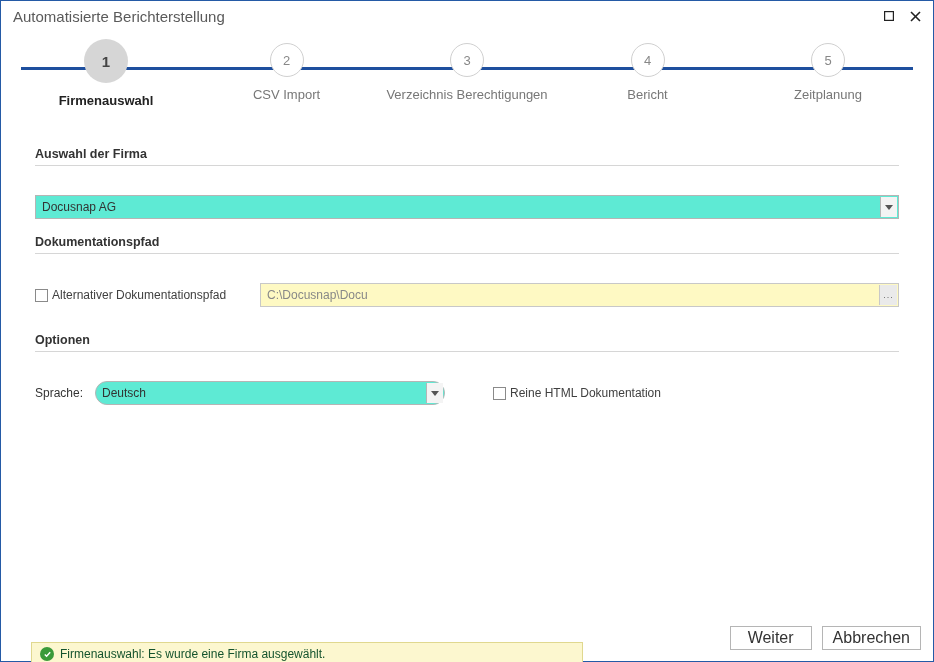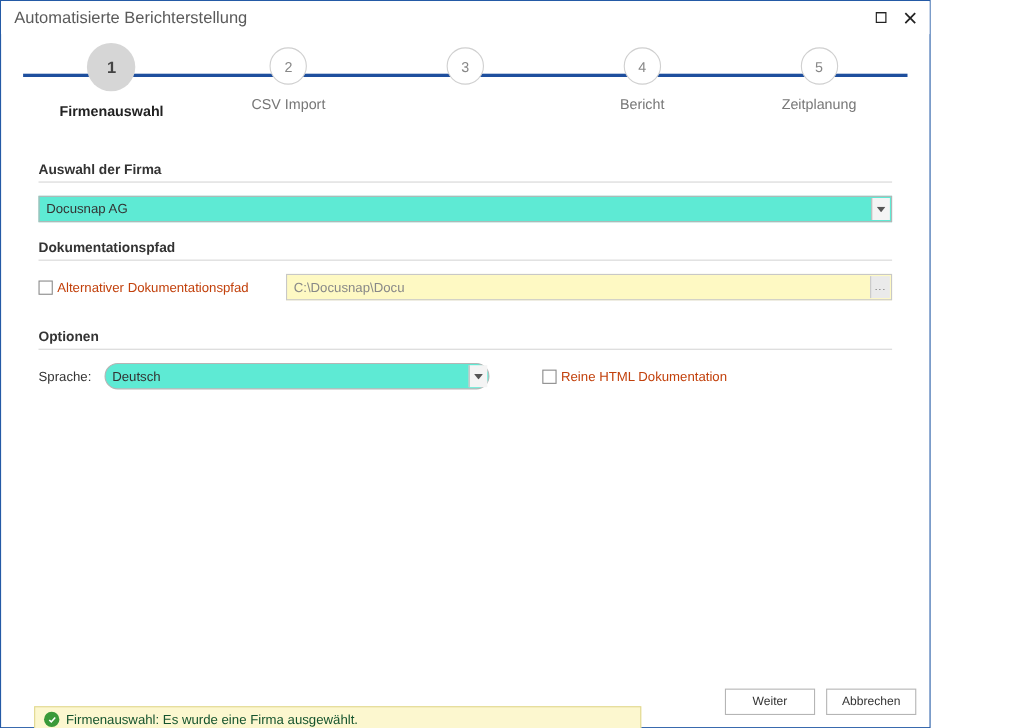--- a/index.html
+++ b/index.html
@@ -4,21 +4,21 @@
 <style>
   * { box-sizing: border-box; }
   body {
     margin: 0;
     font-family: "Segoe UI", Tahoma, sans-serif;
     font-size: 12px;
     color: #333;
     background: #fff;
   }
   .window {
-    width: 846px;
+    width: 934px;
     height: 662px;
     border: 1px solid #245aa6;
     display: flex;
     flex-direction: column;
     position: relative;
   }
   .titlebar {
     height: 30px;
     display: flex;
     align-items: center;
@@ -105,21 +105,21 @@
     flex: 1;
     padding: 6px 34px 0 34px;
     overflow: hidden;
   }
   .section-header {
     font-size: 12.5px;
     font-weight: 600;
     color: #333;
     padding: 10px 0 4px 0;
     border-bottom: 1px solid #d6d6d6;
-    margin-bottom: 12px;
+    margin-bottom: 29px;
   }
 
   .combo {
     position: relative;
     width: 100%;
     height: 24px;
     border: 1px solid #b5b5b5;
     background: #5eead4;
     display: flex;
     align-items: center;
@@ -145,21 +145,21 @@
     align-items: center;
     gap: 10px;
     margin-bottom: 10px;
   }
 
   .checkbox {
     display: flex;
     align-items: center;
     gap: 4px;
     font-size: 12px;
-    color: #c2410c;
+    color: #404040;
   }
   .checkbox .box {
     width: 13px;
     height: 13px;
     border: 1px solid #8a8a8a;
     background: #fff;
   }
 
   .path-input {
     flex: 1;
@@ -228,21 +228,21 @@
 
   .footer-spacer { flex: 1; }
   .btn {
     min-width: 82px;
     height: 24px;
     border: 1px solid #b5b5b5;
     background: #fff;
     display: flex;
     align-items: center;
     justify-content: center;
-    font-size: 11px;
+    font-size: 16px;
     padding: 0 10px;
     cursor: pointer;
   }
 
   .sect-spacer { height: 6px; }
 </style>
 </head>
 <body>
 
 <div class="window">
@@ -268,20 +268,21 @@
     <div class="step active">
       <div class="step-circle">1</div>
       <div class="step-label">Firmenauswahl</div>
     </div>
     <div class="step">
       <div class="step-circle">2</div>
       <div class="step-label">CSV Import</div>
     </div>
     <div class="step">
       <div class="step-circle">3</div>
+      <div class="step-label">Verzeichnis Berechtigungen</div>
     </div>
     <div class="step">
       <div class="step-circle">4</div>
       <div class="step-label">Bericht</div>
     </div>
     <div class="step">
       <div class="step-circle">5</div>
       <div class="step-label">Zeitplanung</div>
     </div>
   </div>

